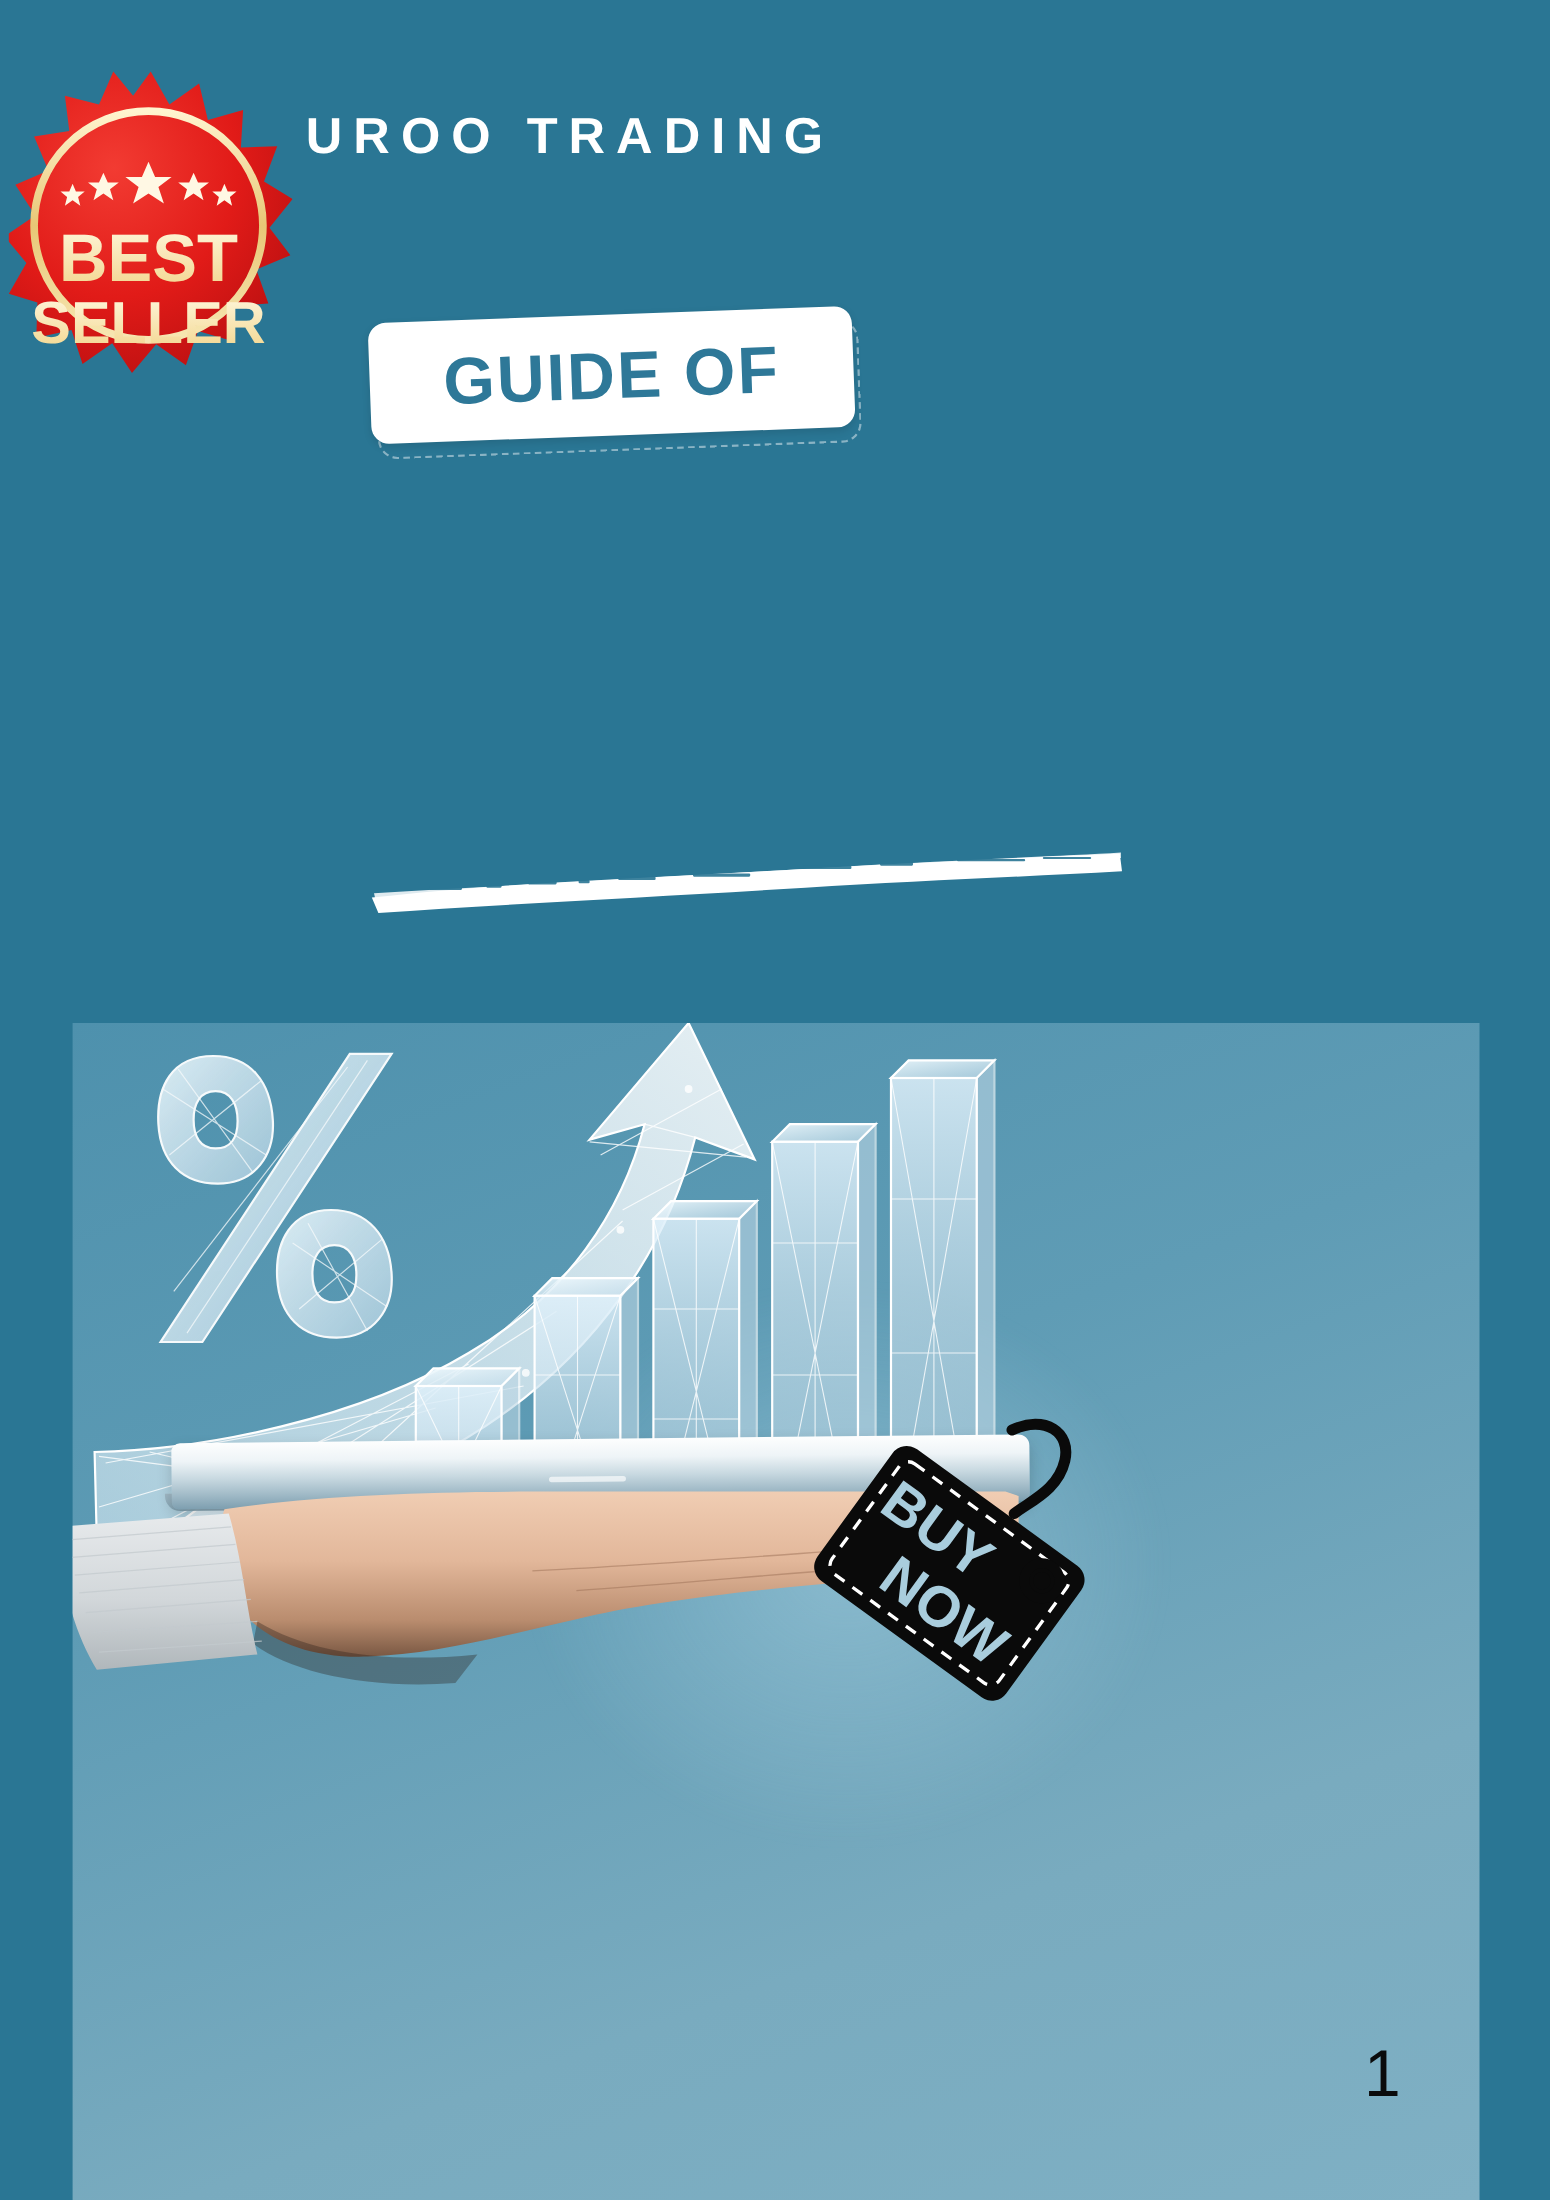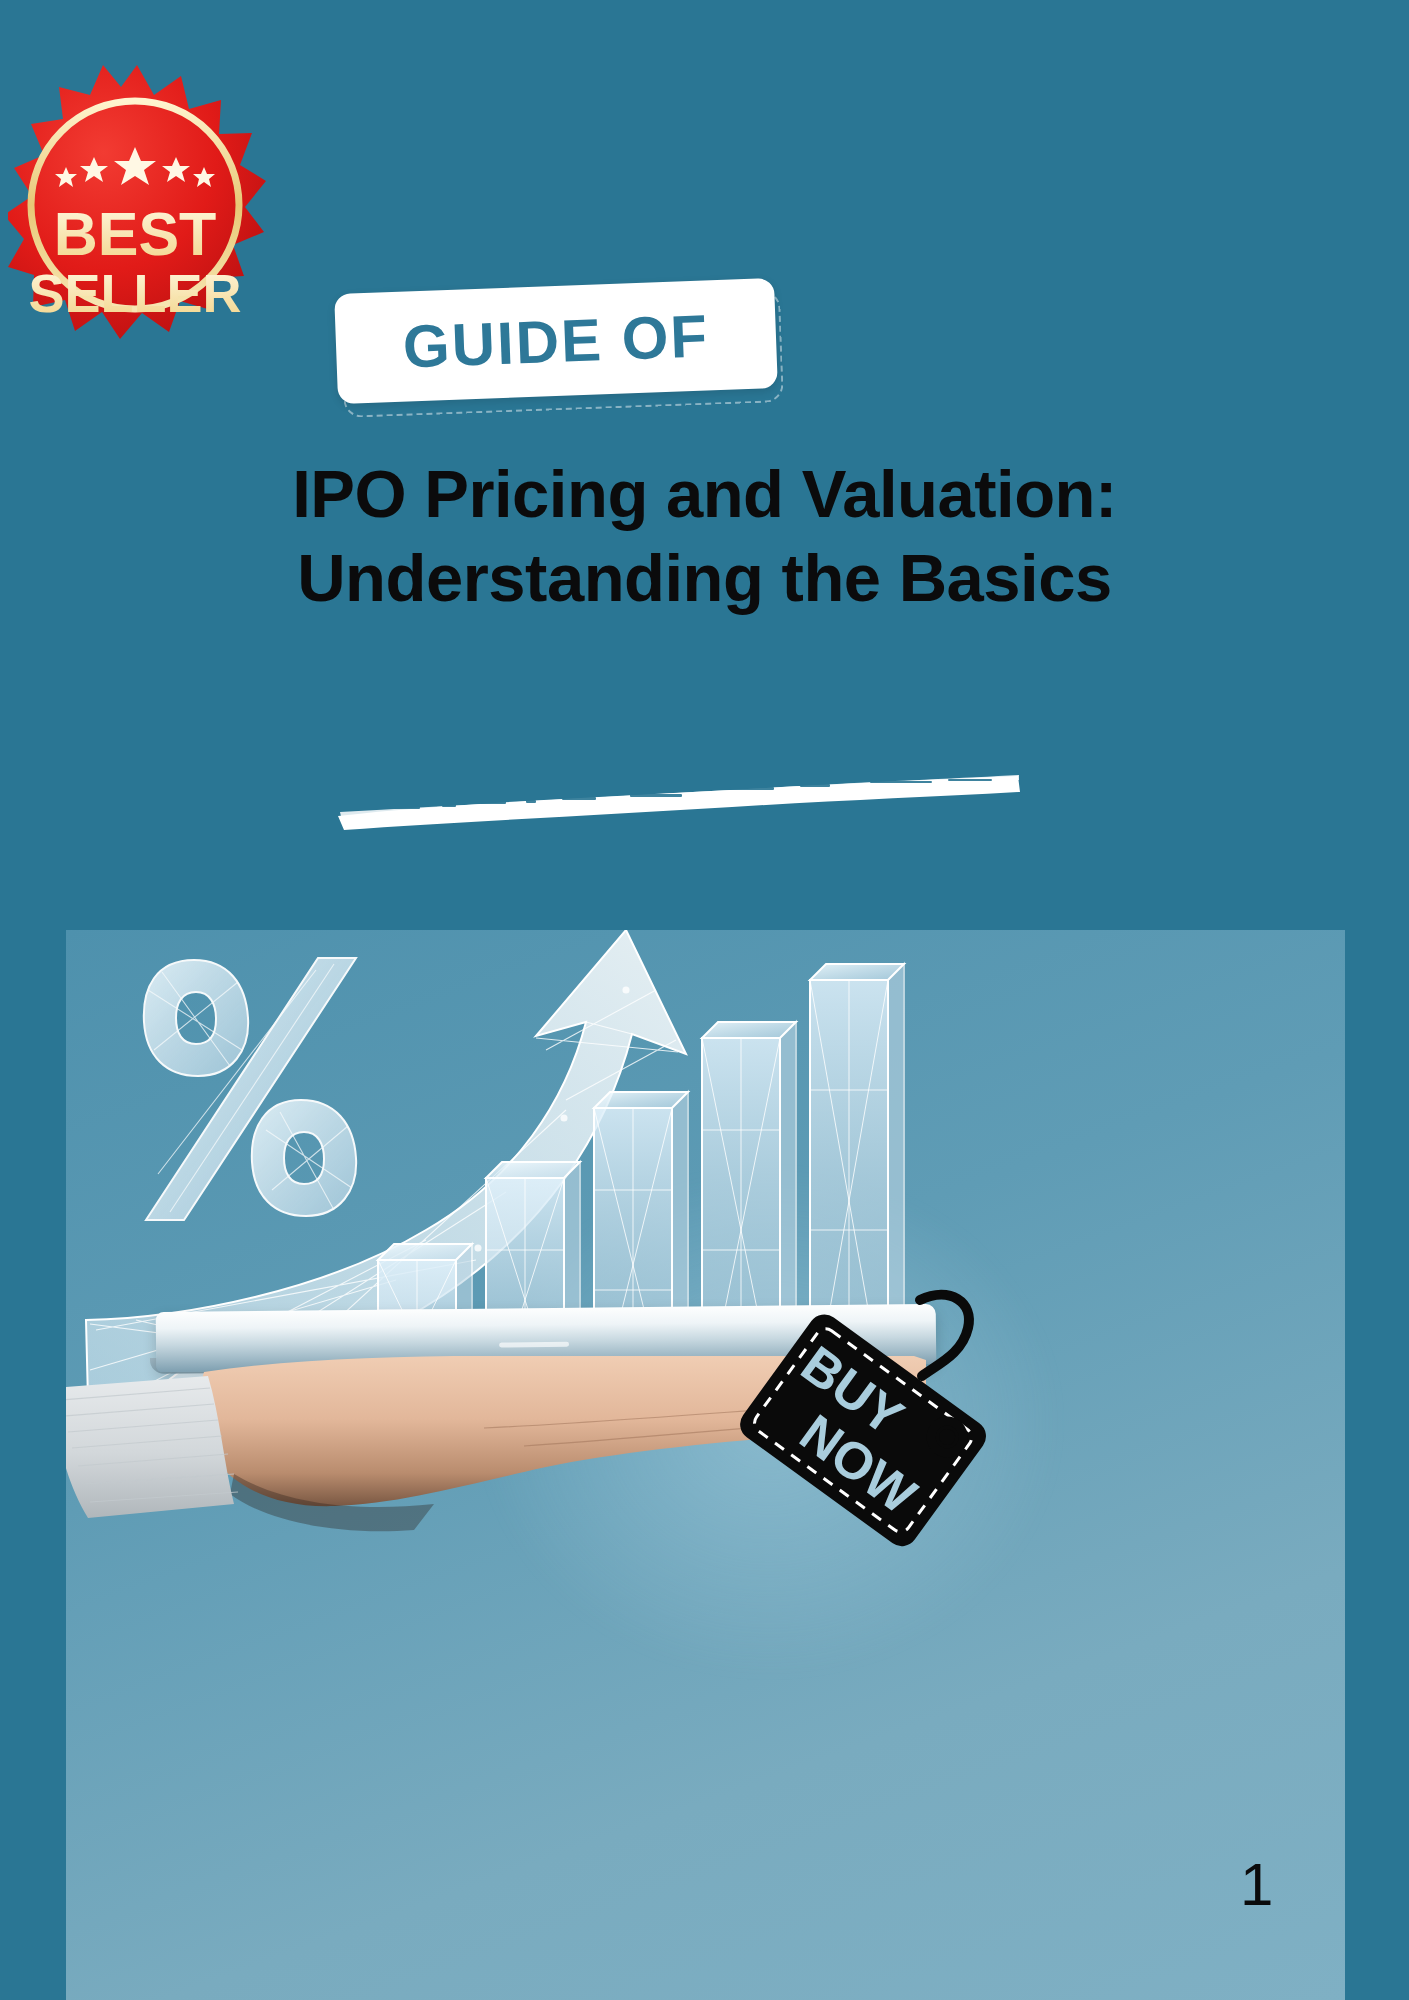--- a/index.html
+++ b/index.html
@@ -149,32 +149,29 @@
         <polygon points="86,98 90,107 100,107 92,113 95,123 86,117 77,123 80,113 72,107 82,107"></polygon>
         <polygon points="127,88 133,102 148,102 136,111 141,126 127,117 113,126 118,111 106,102 121,102"></polygon>
         <polygon points="168,98 172,107 182,107 174,113 177,123 168,117 159,123 162,113 154,107 164,107"></polygon>
         <polygon points="196,108 199,115 207,115 201,120 203,128 196,123 189,128 191,120 185,115 193,115"></polygon>
       </g>
       <text x="127" y="196" text-anchor="middle" font-family="Liberation Sans, sans-serif" font-size="61" font-weight="700" fill="url(#txt)">BEST</text>
       <text x="127" y="253" text-anchor="middle" font-family="Liberation Sans, sans-serif" font-size="54" font-weight="700" fill="url(#txt)">SELLER</text>
     </svg>
   </div>
 
+  <div class="brand">UROO TRADING</div>
 
   <div class="plaque-wrap">
     <div class="plaque-dash"></div>
     <div class="plaque">
       <span class="plaque-text">GUIDE OF</span>
     </div>
   </div>
 
-  <div class="title">
-    <span class="ln">IPO Pricing and Valuation:</span>
-    <span class="ln">Understanding the Basics</span>
-  </div>
 
   <div class="brush">
     <svg viewBox="0 0 690 70" xmlns="http://www.w3.org/2000/svg" aria-hidden="true">
       <path fill="#ffffff" d="M8,46 C120,33 260,28 400,20 C500,14 600,10 688,6
         L690,22 C600,27 500,31 402,37 C270,45 130,52 14,60 Z"></path>
       <path fill="#ffffff" d="M10,42 C150,34 300,26 470,16 C560,11 640,8 689,5
         L689,10 C620,13 520,18 430,24 C280,33 140,43 12,51 Z" opacity=".85"></path>
       <g fill="#2a7694" opacity=".9">
         <rect x="60" y="36" width="30" height="3" rx="1"></rect>
         <rect x="112" y="34" width="14" height="3" rx="1"></rect>

